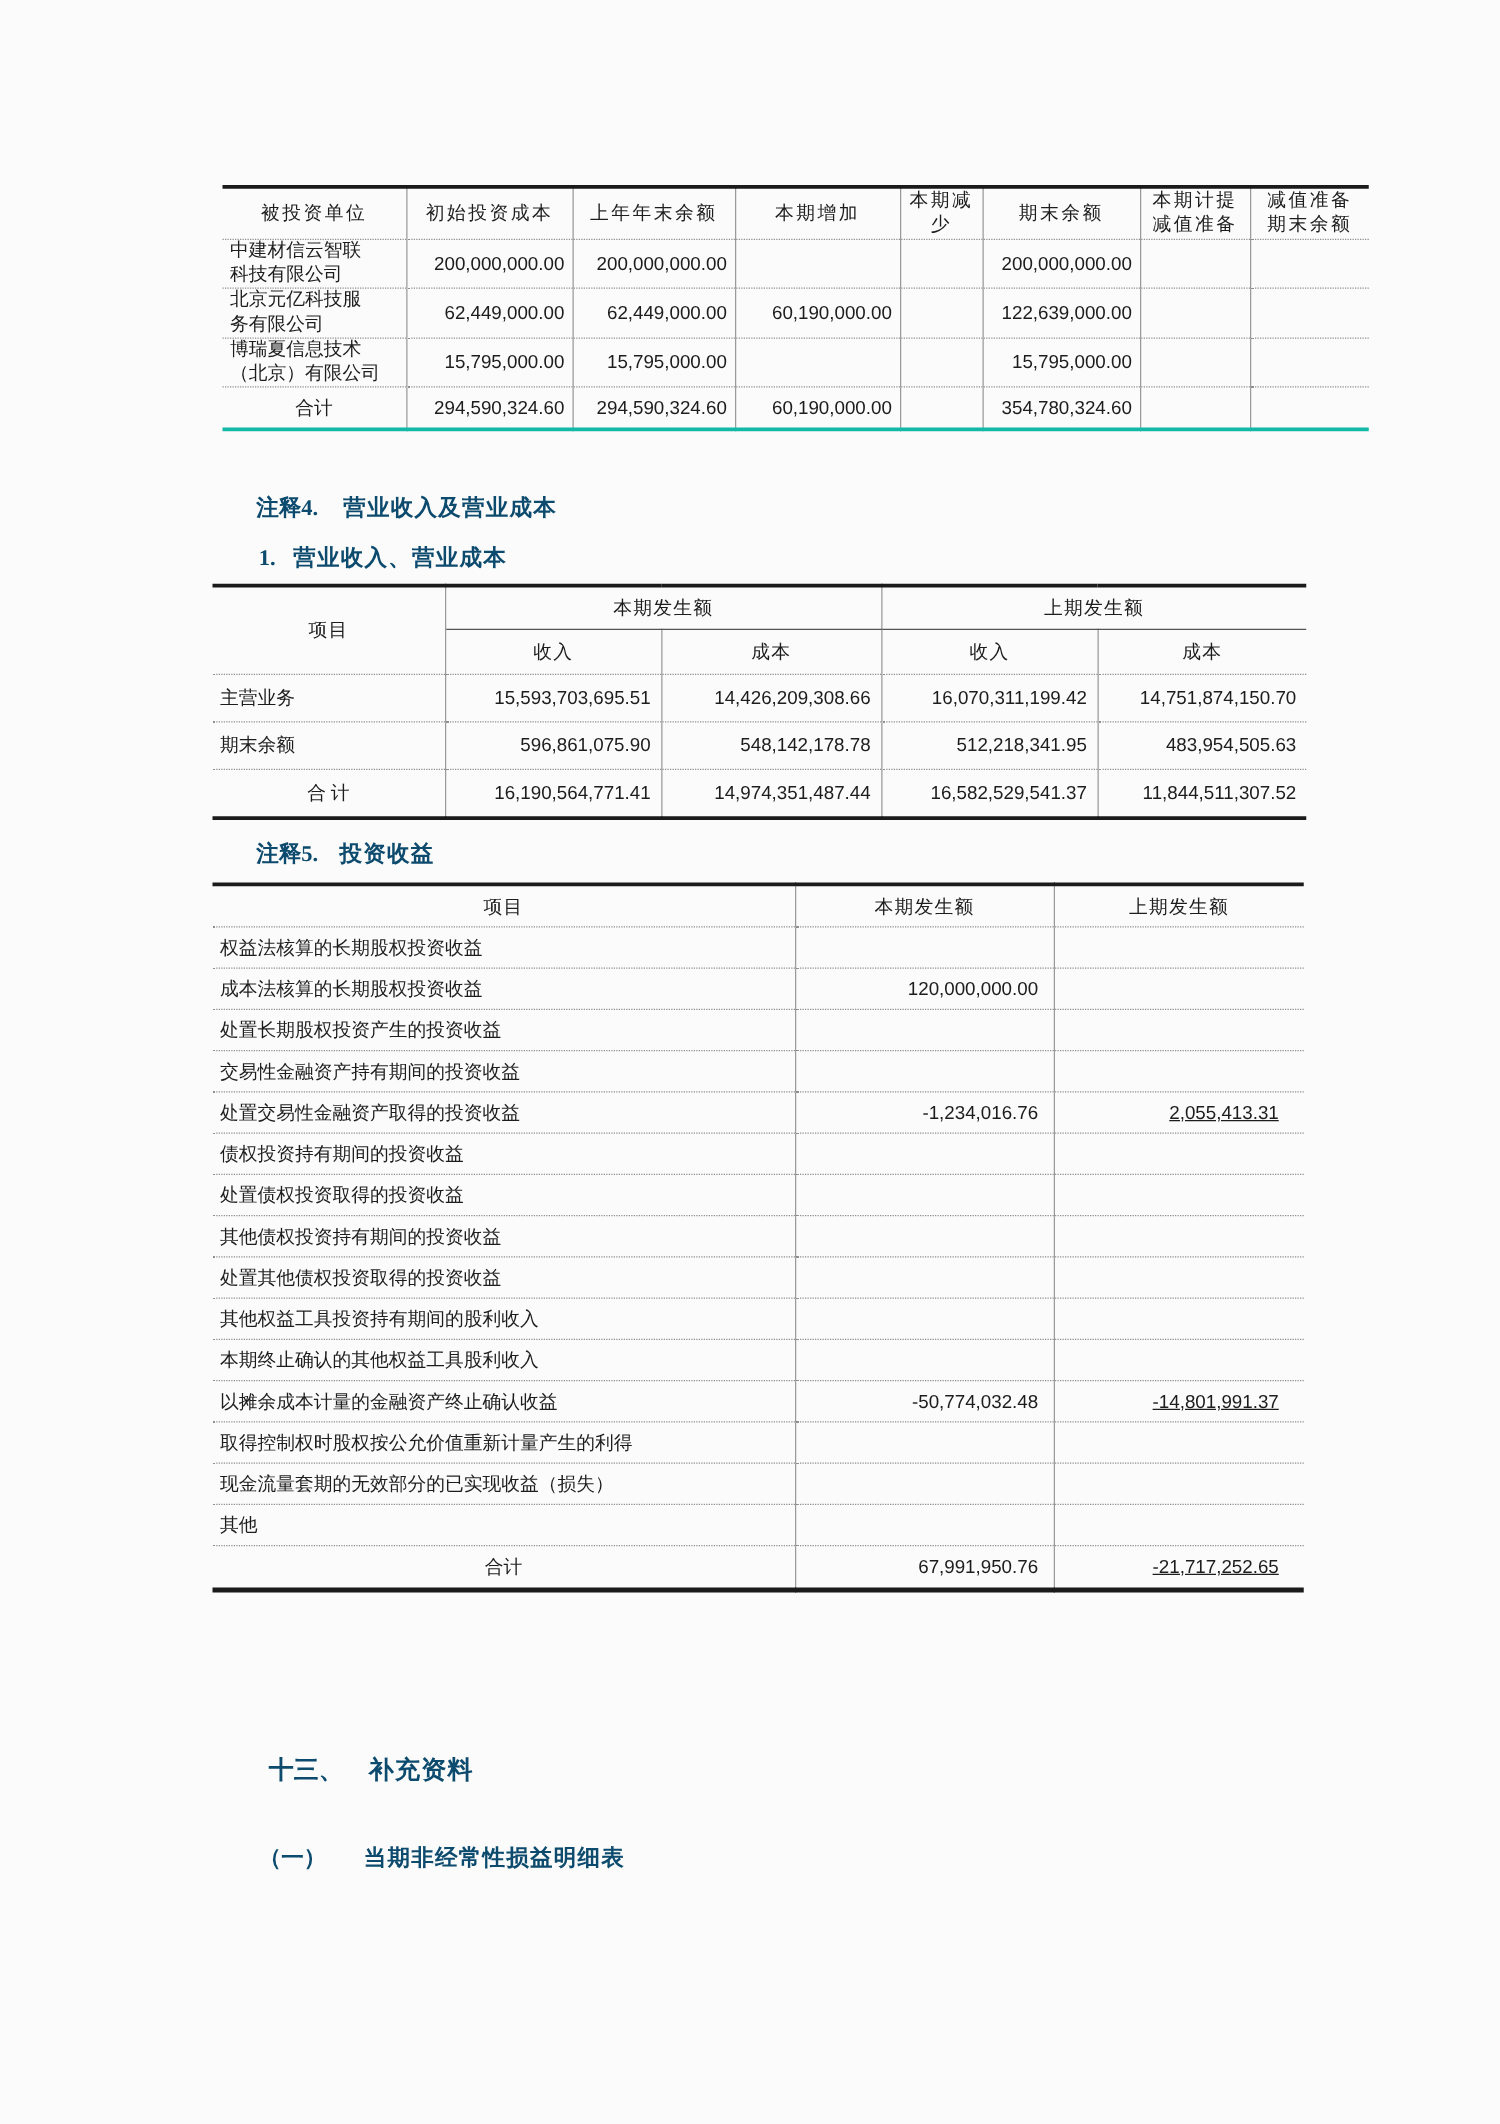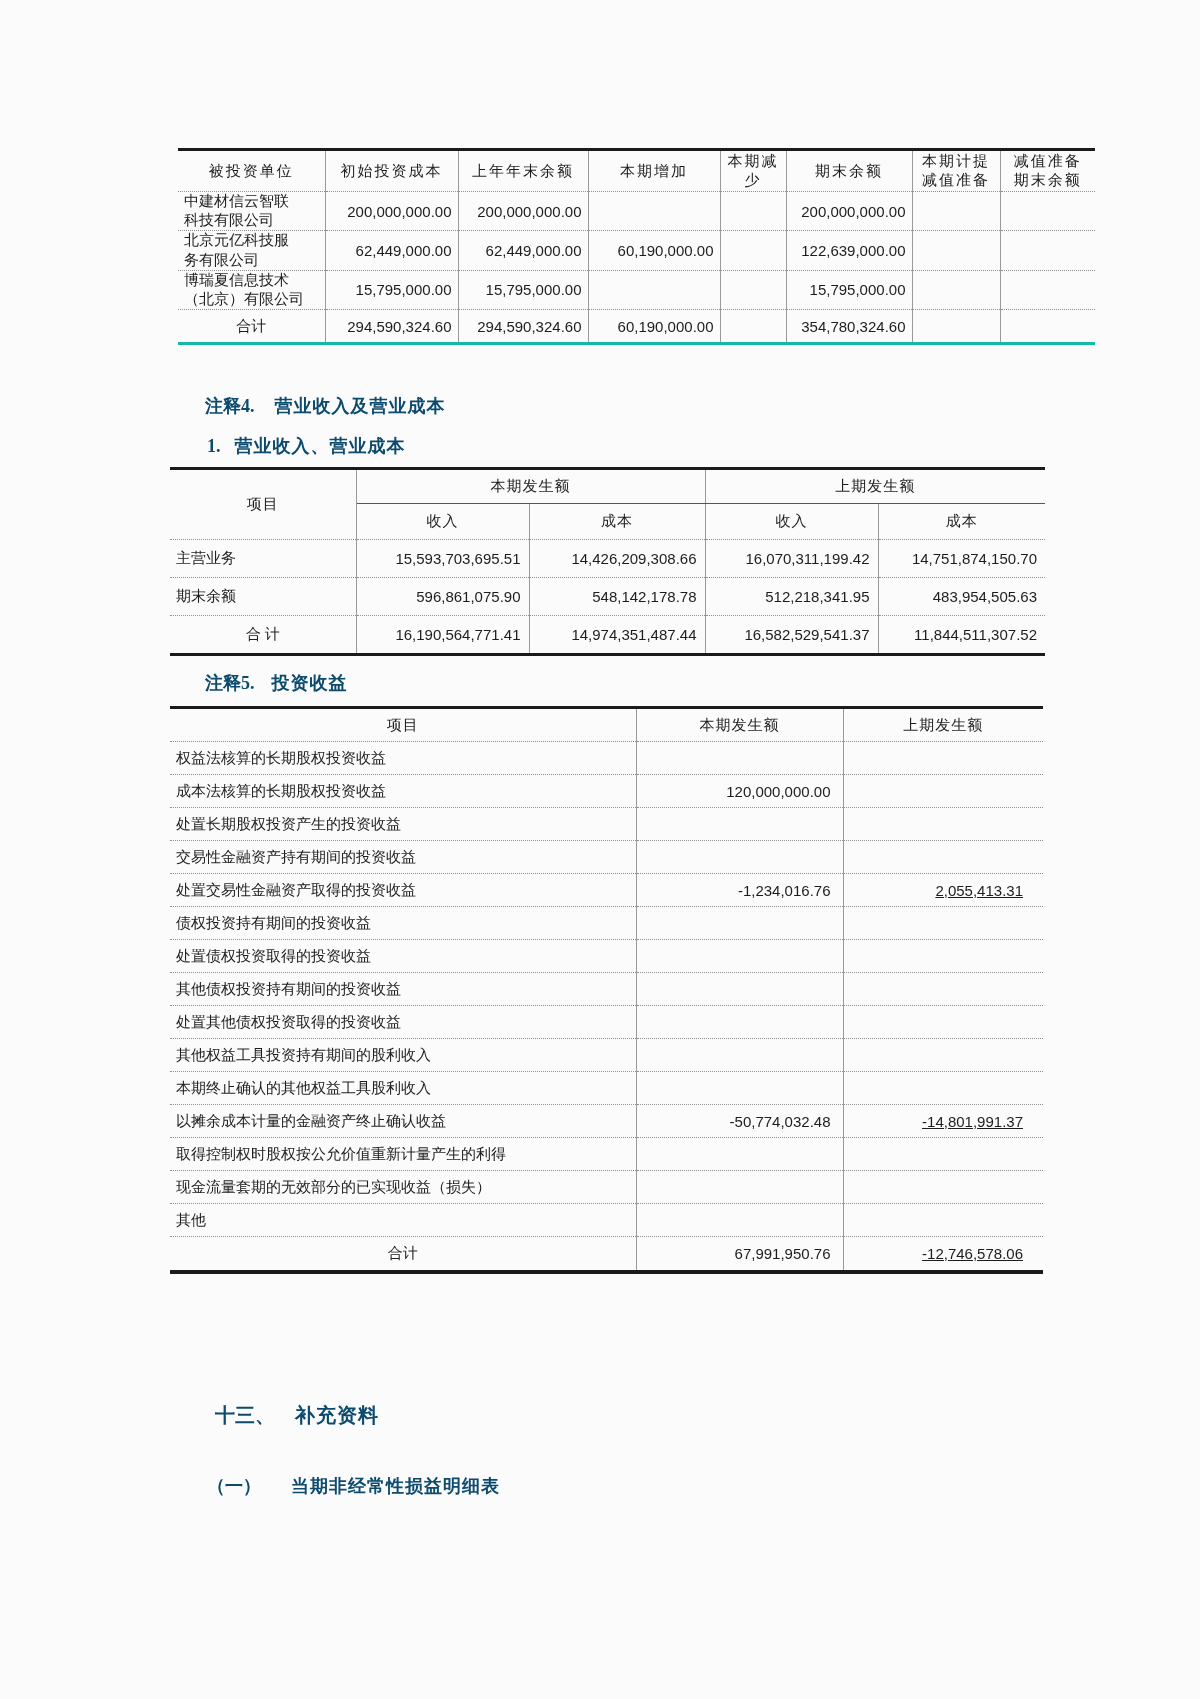--- a/index.html
+++ b/index.html
@@ -280,21 +280,21 @@
       <td class="num pri"></td>
     </tr>
     <tr class="r">
       <td class="lbl">其他</td>
       <td class="num cur"></td>
       <td class="num pri"></td>
     </tr>
     <tr class="total">
       <td class="ctr">合计</td>
       <td class="num cur">67,991,950.76</td>
-      <td class="num pri">-12,746,578.06</td>
+      <td class="num pri">-21,717,252.65</td>
     </tr>
   </tbody>
     </table>
 </div>
 
 <div class="heading" id="sec13-h">
   <span>十三、</span><span class="g"></span><span class="t">补充资料</span>
 </div>
 <div class="heading" id="sec13-s">
   <span>（一）</span><span class="g"></span><span class="t">当期非经常性损益明细表</span>

